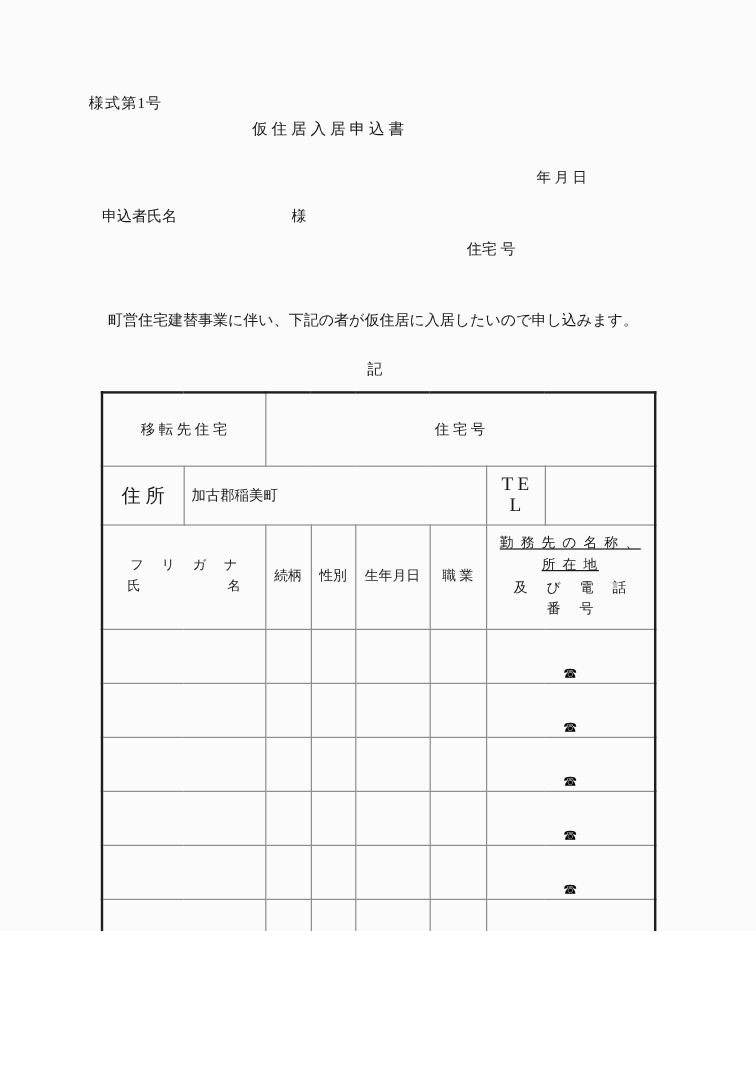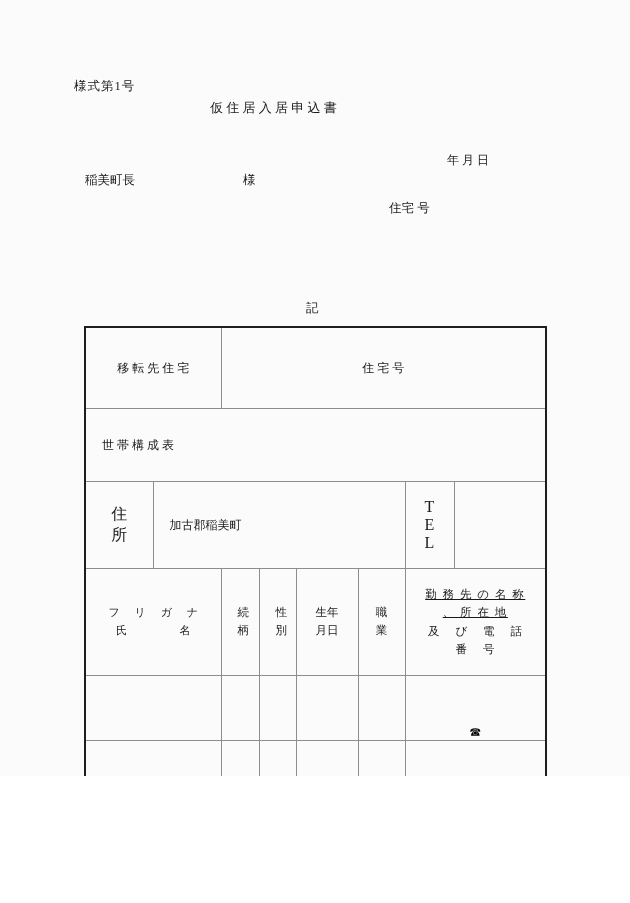--- a/index.html
+++ b/index.html
@@ -28,21 +28,21 @@
   
   .form-no {
     left: 74px; top: 80px;
     font-size: 12.5px;
   }
   .doc-title {
     left: 210px; top: 101px;
     font-size: 13px;
   }
   .date-line {
-    left: 447px; top: 154px;
+    left: 447px; top: 142px;
     font-size: 12px;
   }
   .addressee {
     left: 85px; top: 174px;
     font-size: 12.5px;
   }
   .addressee-honorific {
     left: 243px; top: 174px;
     font-size: 12.5px;
   }
@@ -83,21 +83,21 @@
     left: 84px;
     top: 326px;
     width: 461px;
     border-collapse: collapse;
     table-layout: fixed;
     font-size: 12px;
     background: #fbfbfb;
   }
   .form-table td {
     border: 1px solid #8d8d8d;
-    padding: 16px;
+    padding: 6px;
     vertical-align: middle;
     color: #1a1a1a;
   }
   
   .form-table {
     border: 2px solid #1e1e1e;
   }
   .cell-pad { padding: 0 8px; }
 
   .row-move td { height: 48px; }
@@ -184,27 +184,28 @@
 <body>
 
 <div class="page">
 
   <div class="t form-no sp1">様式第1号</div>
 
   <div class="t doc-title">仮 住 居 入 居 申 込 書</div>
 
   <div class="t date-line">年    月    日</div>
 
-  <div class="t addressee">稲美町長</div>
+  <div class="t addressee">申込者氏名</div>
 
   <div class="t addressee-honorific">様</div>
 
   <div class="t house-no-line">住宅        号</div>
 
 
+  <div class="t body-text">町営住宅建替事業に伴い、下記の者が仮住居に入居したいので申し込みます。</div>
 
   <div class="t ki-mark">記</div>
 
   <table class="form-table">
     <colgroup>
       <col style="width:68px">
       <col style="width:68px">
       <col style="width:38px">
       <col style="width:37px">
       <col style="width:62px">
@@ -212,23 +213,20 @@
       <col style="width:49px">
       <col style="width:92px">
     </colgroup>
 
     <tbody>
         <tr class="row-move">
       <td colspan="2" class="lbl-move cell-pad">移 転 先 住 宅</td>
       <td colspan="6" class="val-move cell-pad">住  宅            号</td>
     </tr>
 
-    <tr class="row-family">
-      <td colspan="8" class="lbl-family">世 帯 構 成 表</td>
-    </tr>
 
     <tr class="row-addr">
       <td class="lbl-addr">住   所</td>
       <td colspan="5" class="val-addr">加古郡稲美町</td>
       <td class="lbl-tel">T E L</td>
       <td class="val-tel"></td>
     </tr>
 
     <tr class="row-colhead">
       <td colspan="2" class="colhead-name">

